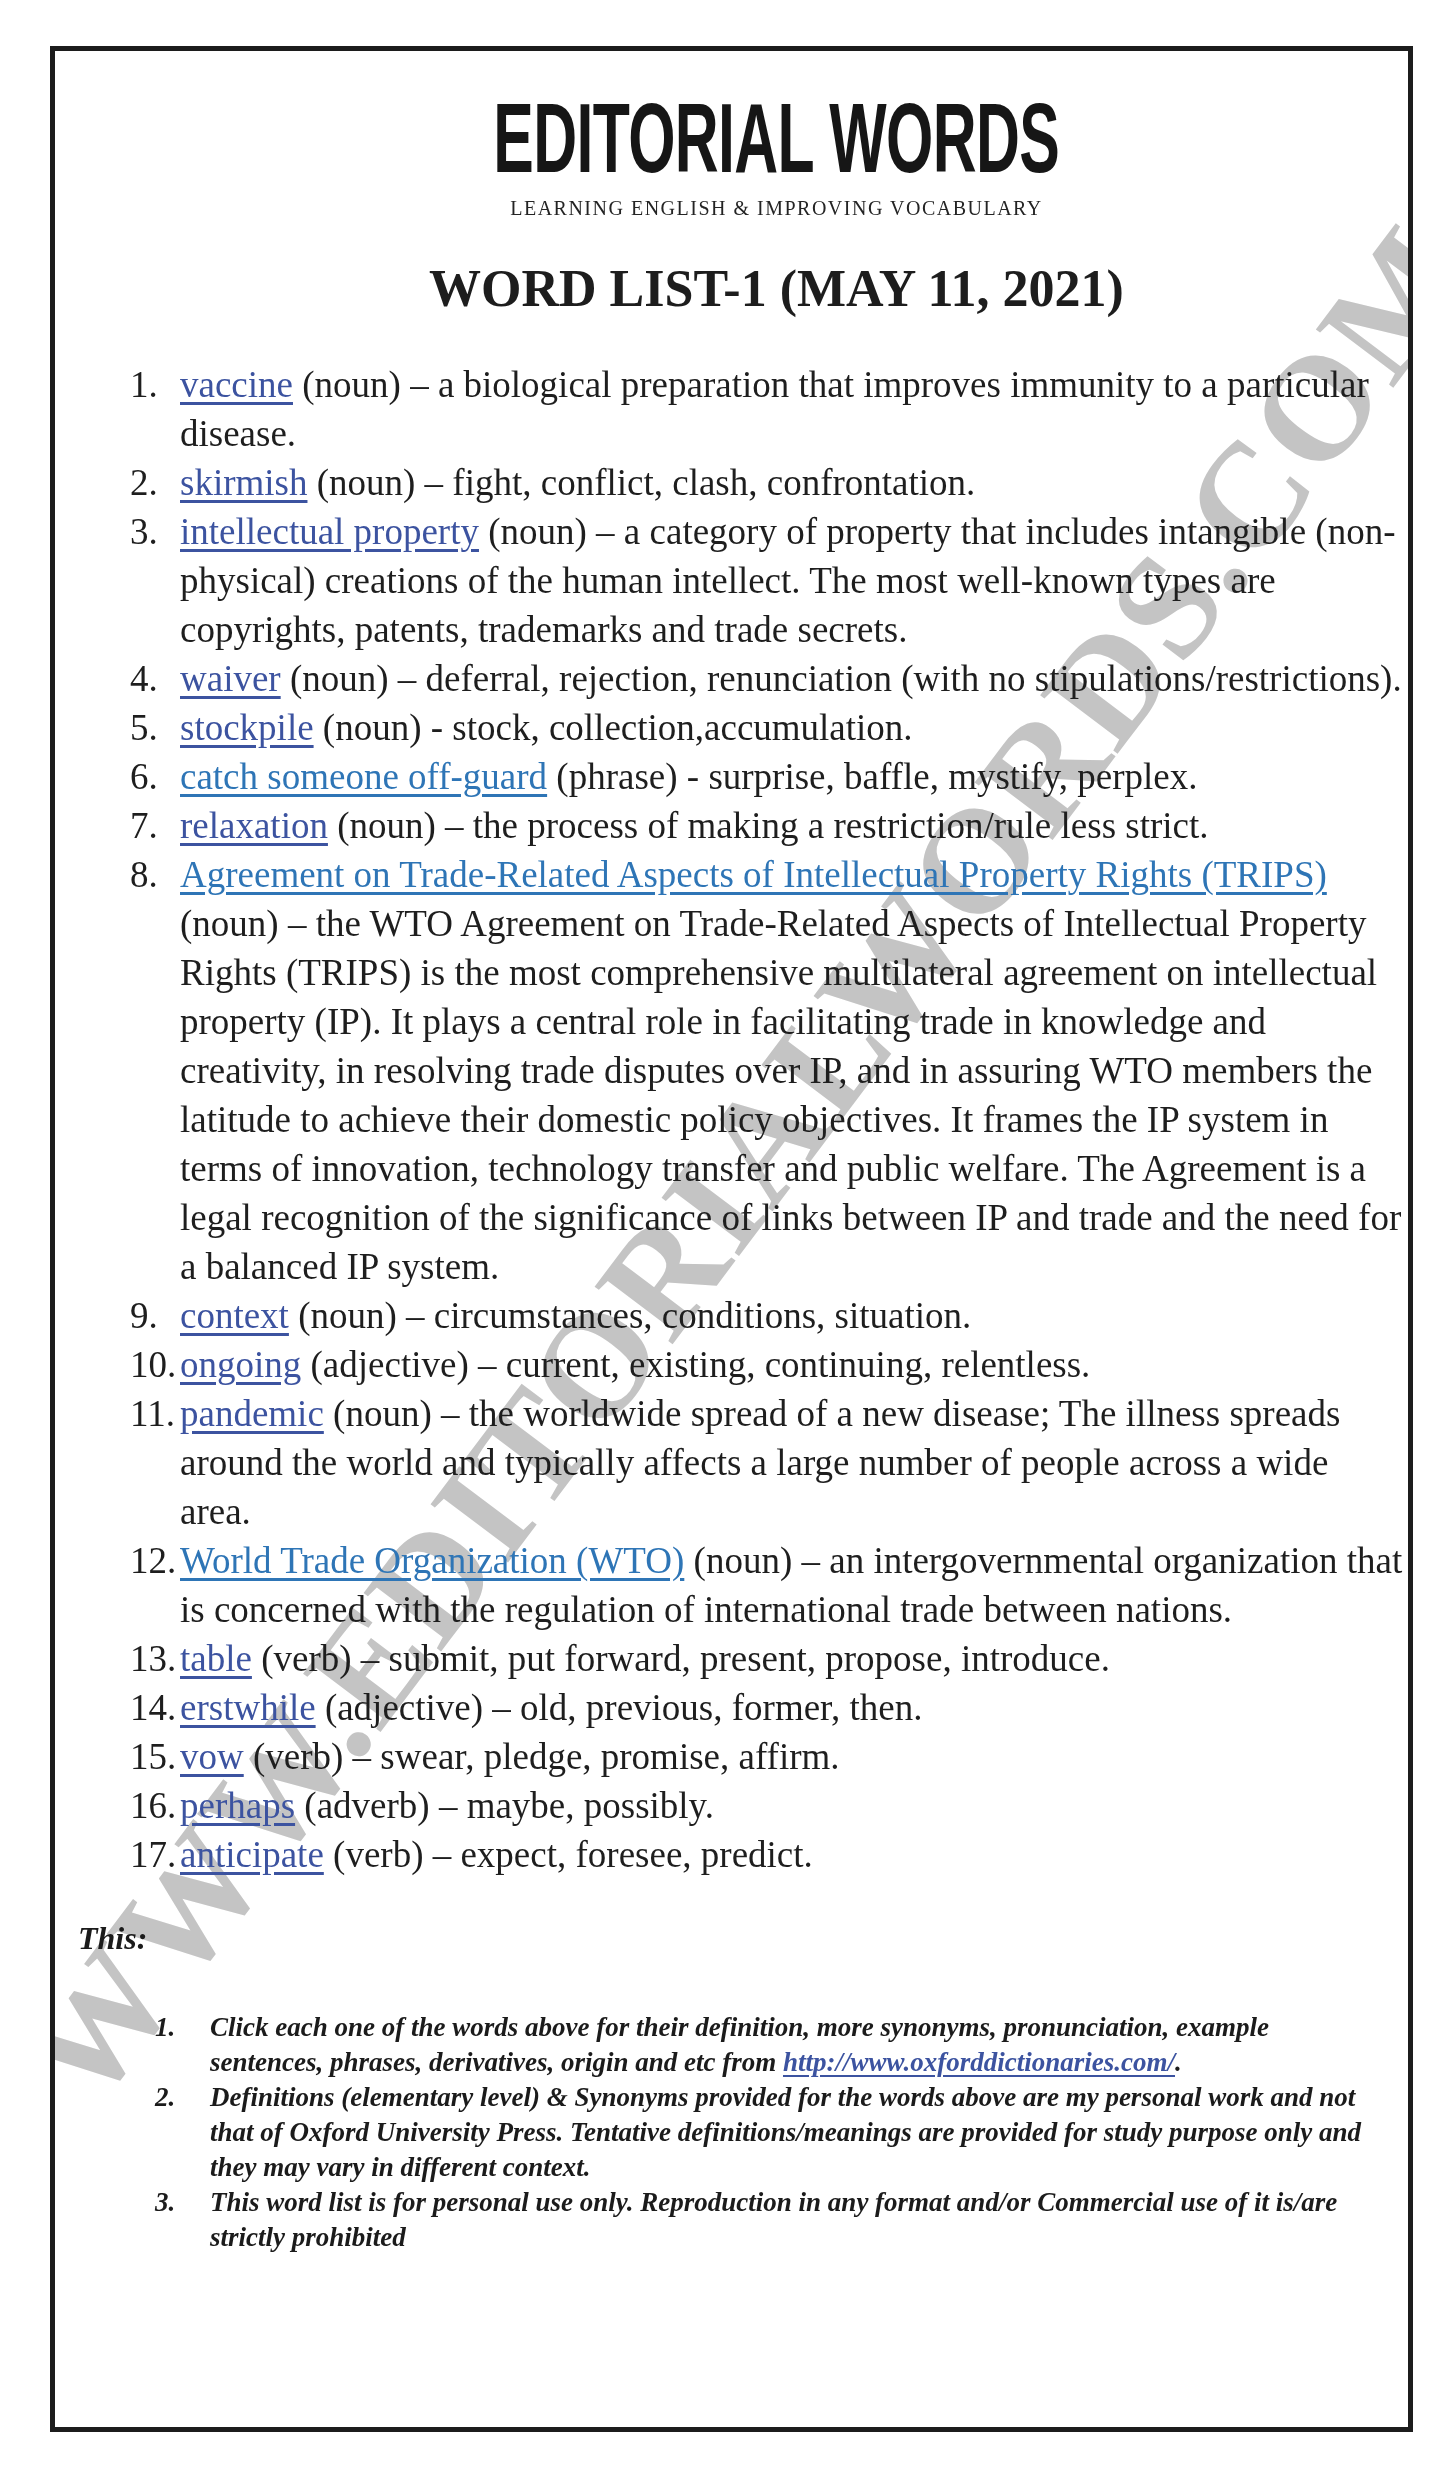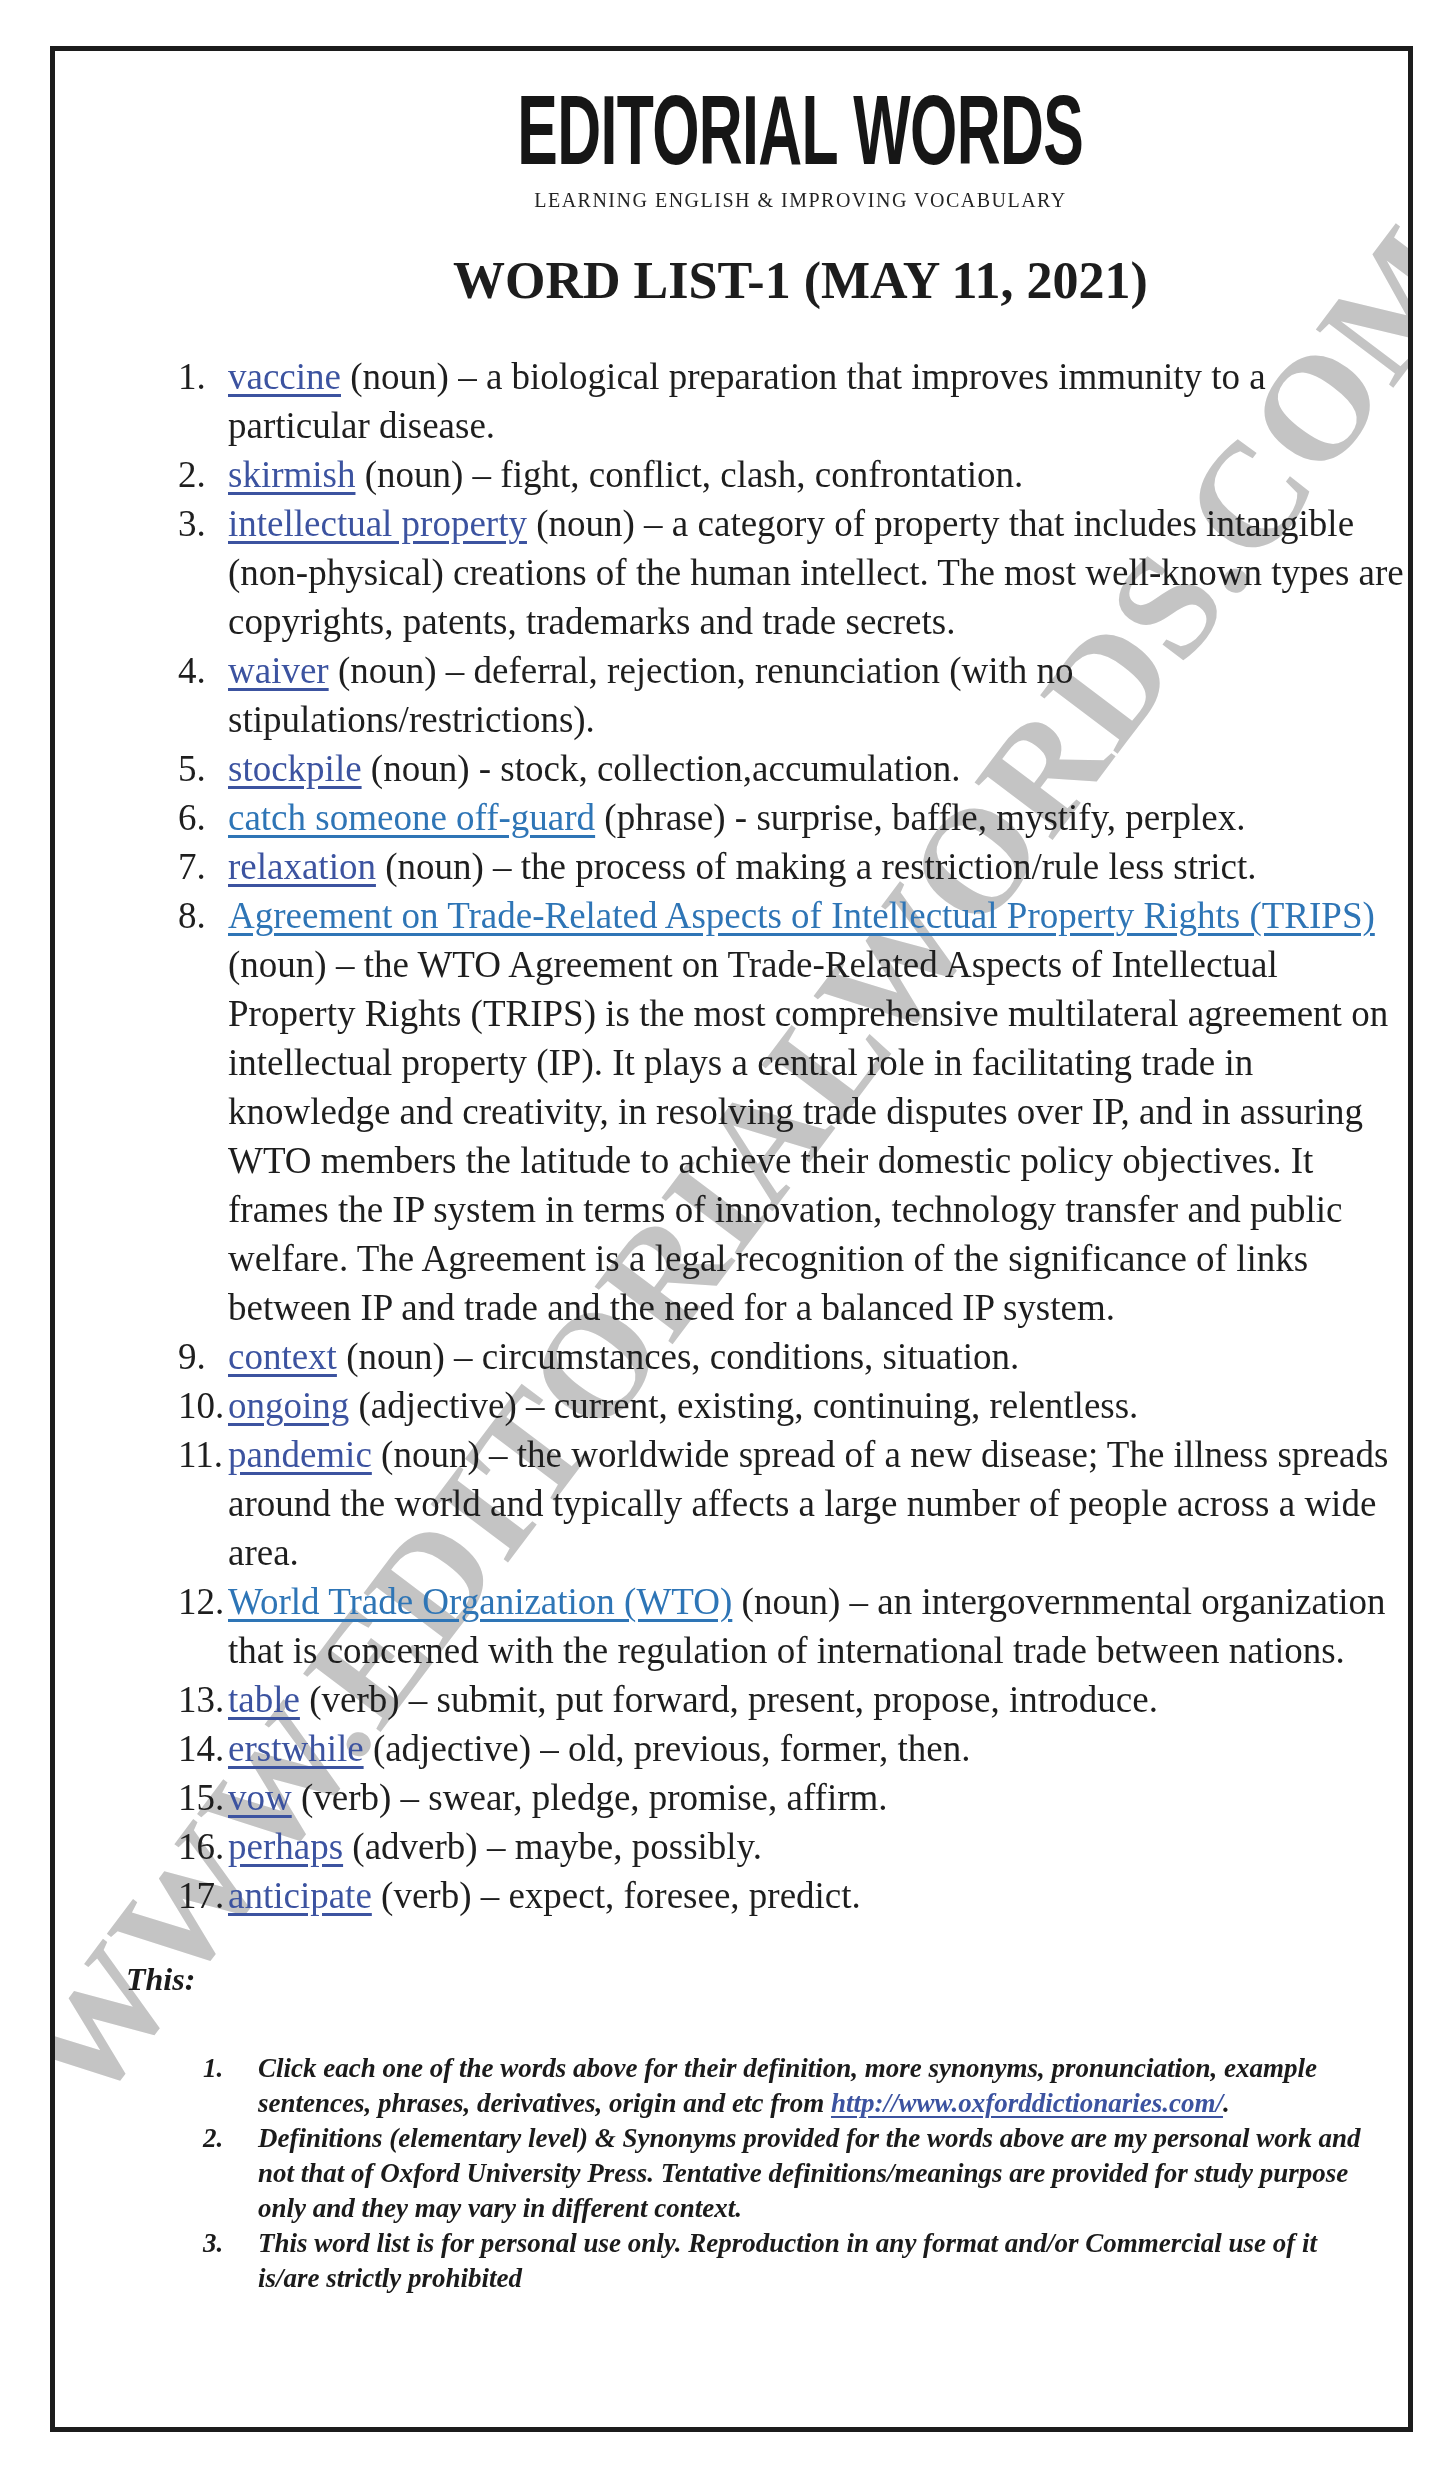--- a/index.html
+++ b/index.html
@@ -12,21 +12,21 @@
     border:5px solid var(--border, #1c1c1c); box-sizing:border-box; overflow:hidden;
     background:#ffffff;
   }
   .watermark {
     position:absolute; left:690px; top:1114px;
     transform:translate(-50%,-50%) rotate(-53deg);
     font-family:"Liberation Serif", serif; font-weight:bold;
     font-size:148px; letter-spacing:2px; white-space:nowrap;
     color:var(--watermark, #c4c4c4); z-index:0; user-select:none;
   }
-  .content { position:relative; z-index:1; padding-top:30px;margin-left:48px; }
+  .content { position:relative; z-index:1; padding-top:38px; }
   .header { margin-left:90px; text-align:center; }
   .logo-title {
     font-family:"Liberation Sans", sans-serif; font-weight:700;
     font-size:98px; line-height:1.0; color:#161616; white-space:nowrap;
     display:inline-block; transform:scaleX(0.62); transform-origin:center;
     letter-spacing:-1px;
   }
   .logo-tagline {
     font-family:"Liberation Serif", serif; font-size:20px; letter-spacing:1.5px;
     color:#242424; margin-top:6px; line-height:31px; white-space:nowrap;

